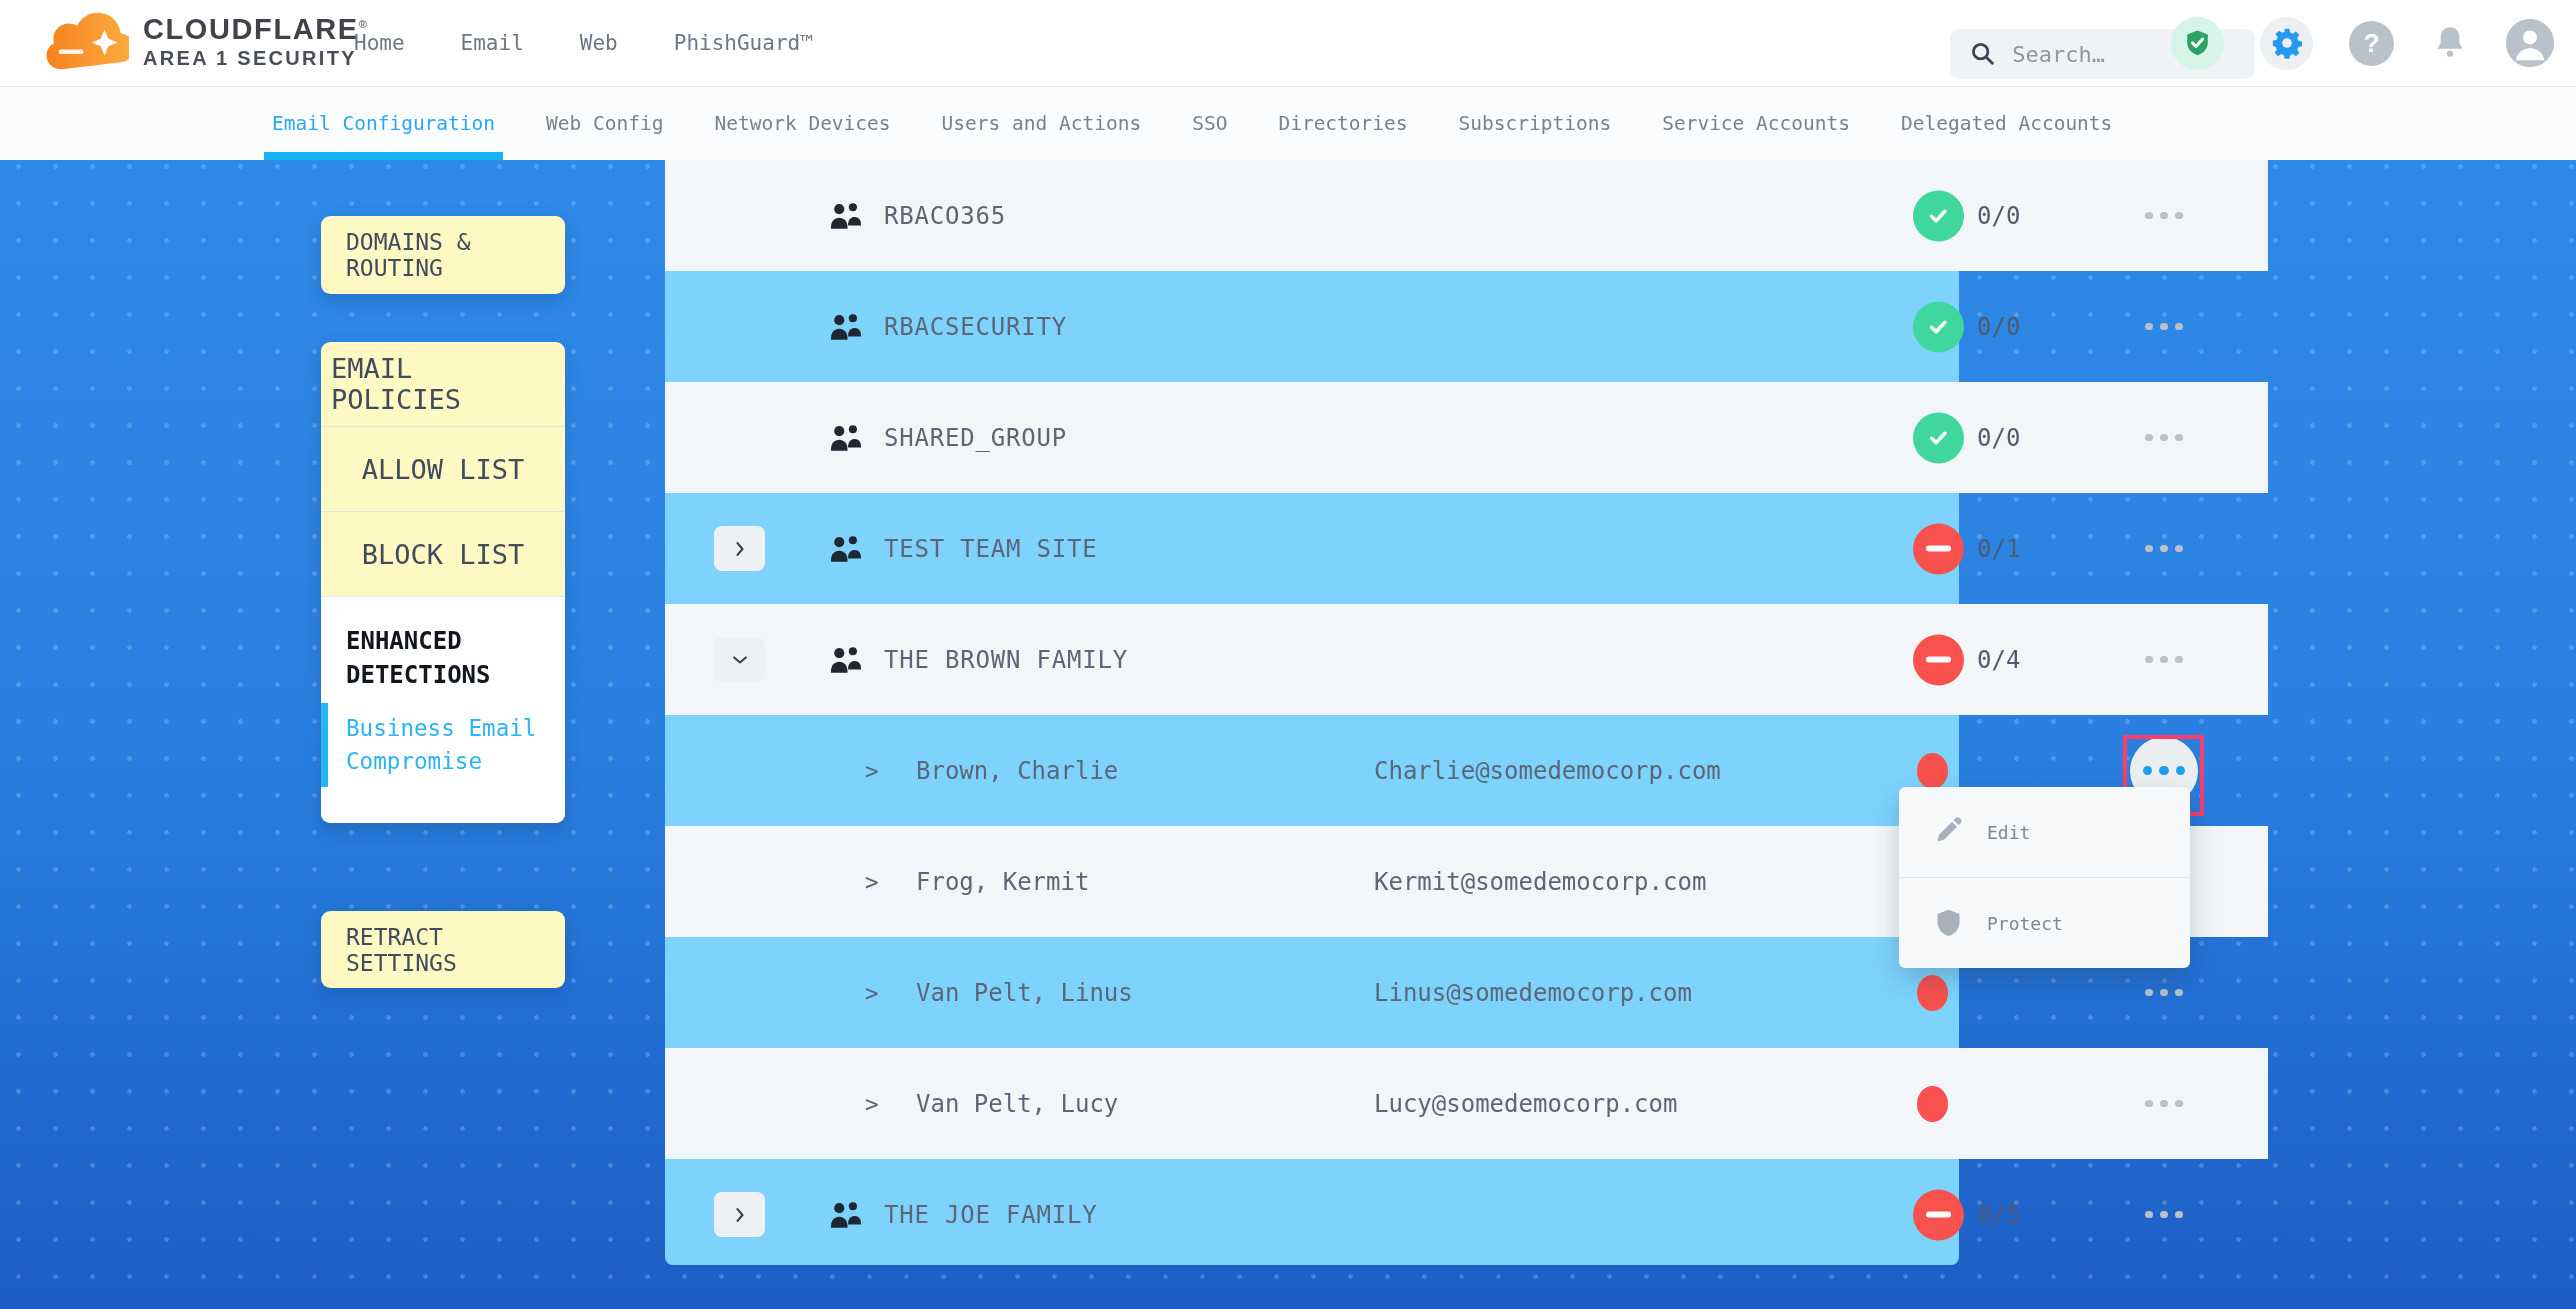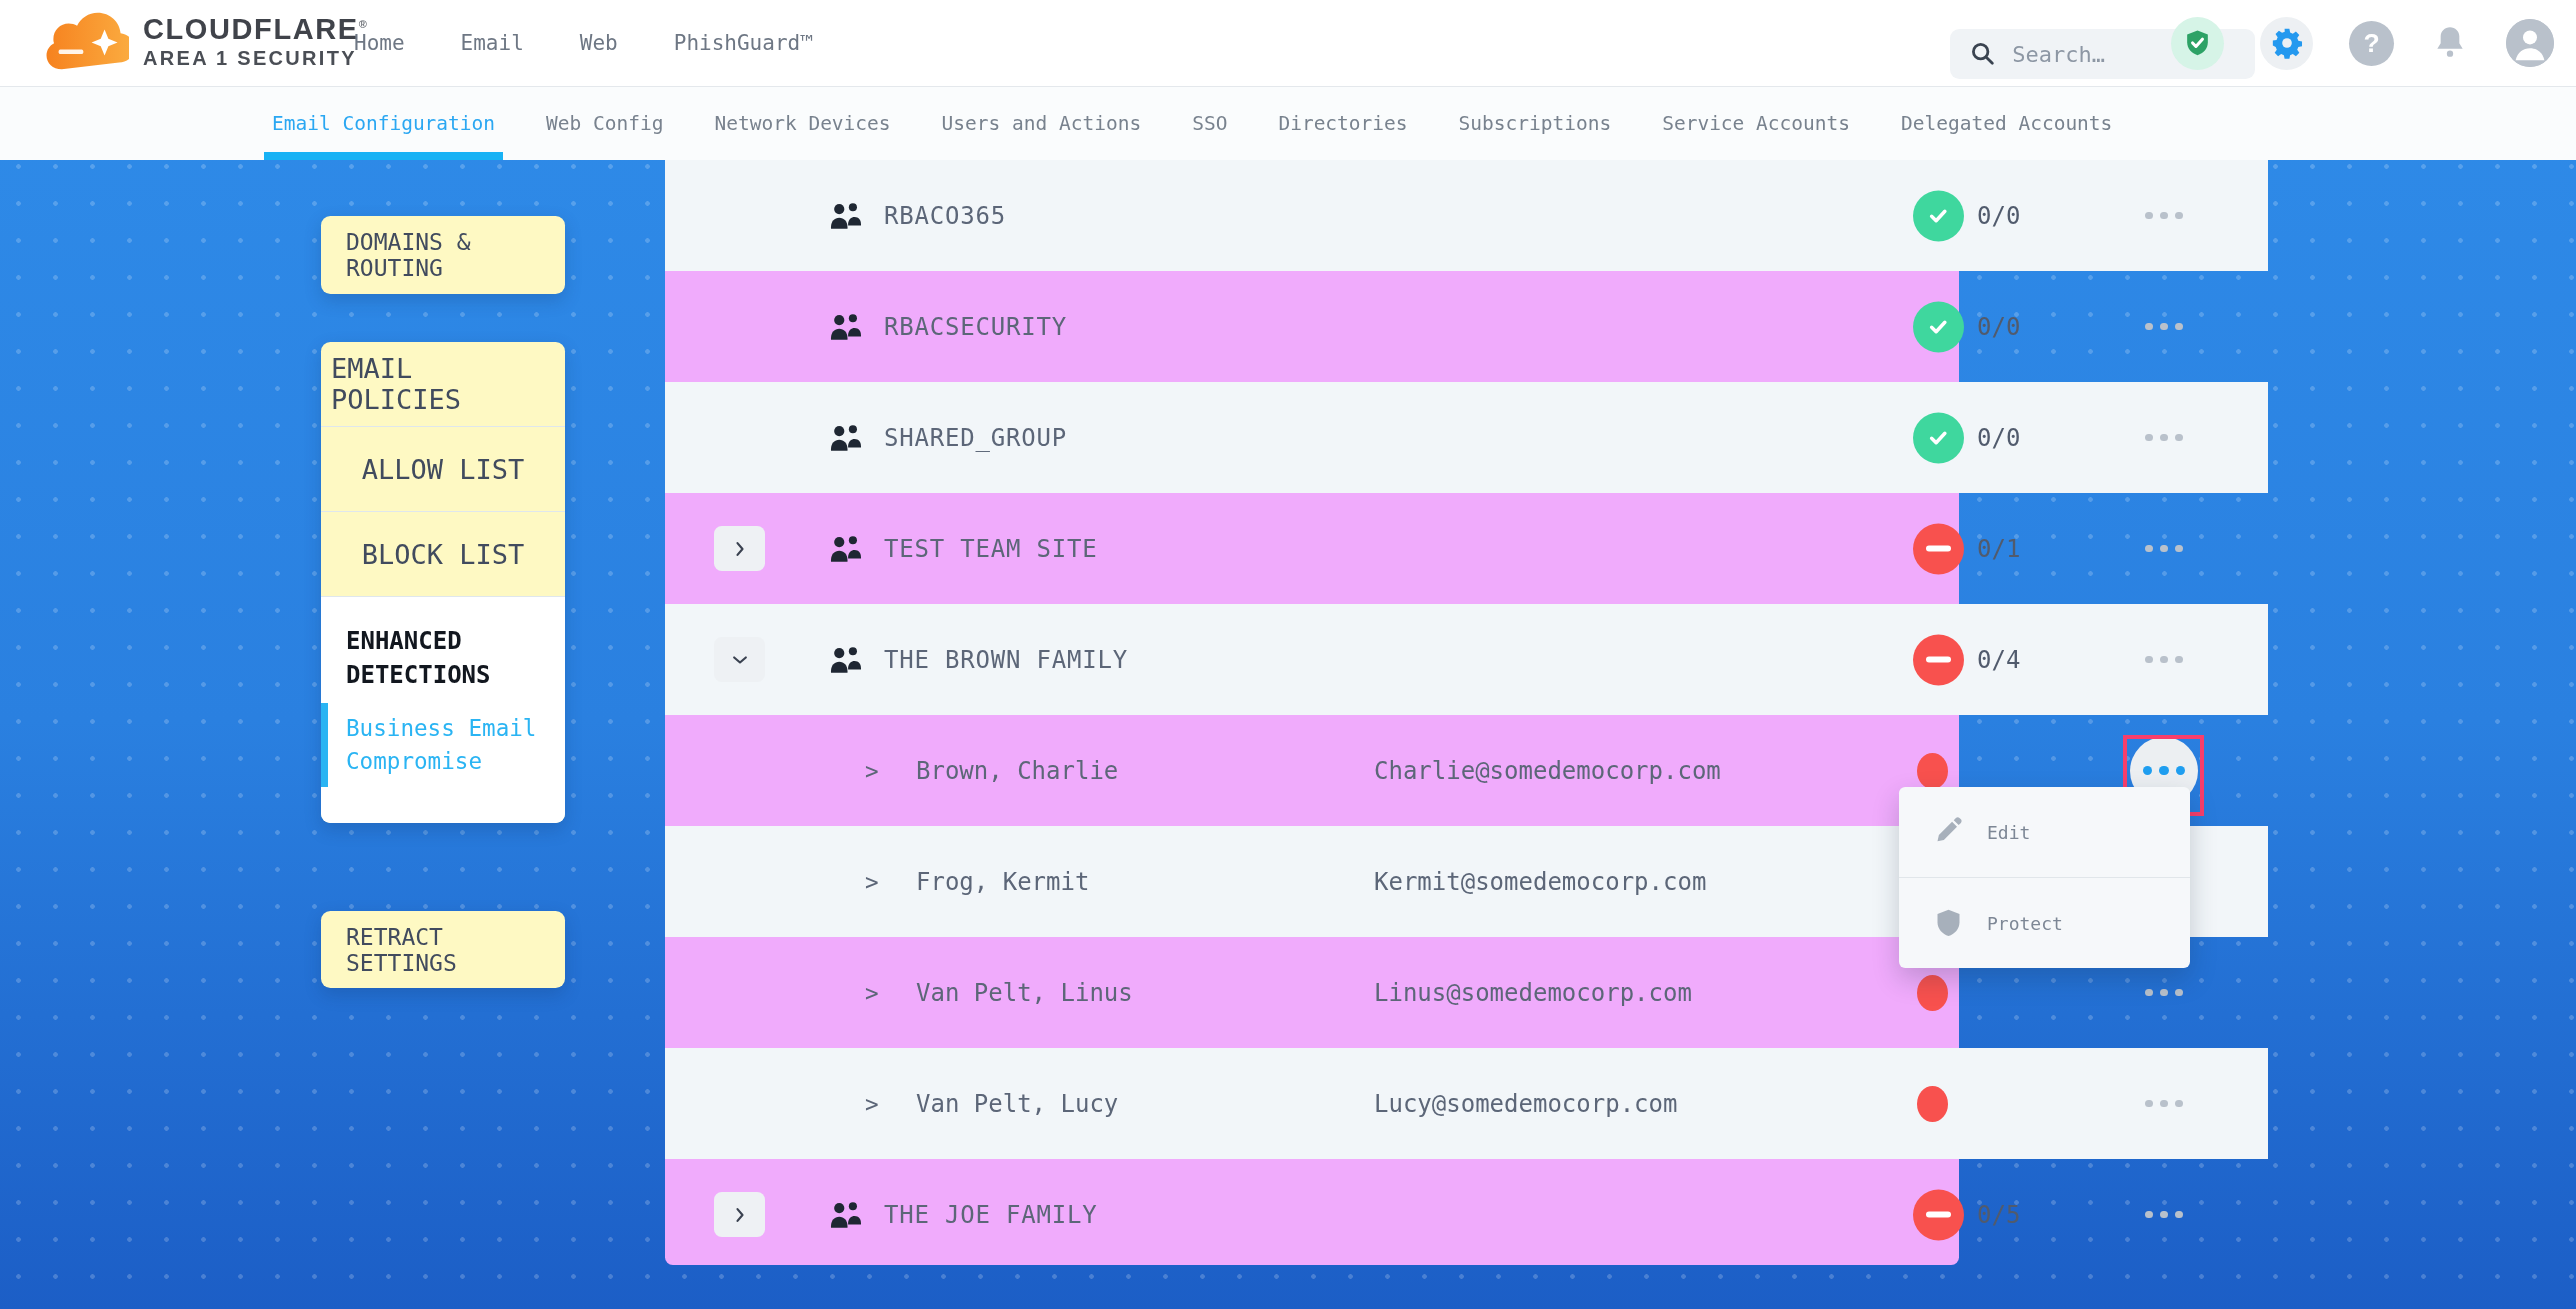--- a/index.html
+++ b/index.html
@@ -68,21 +68,21 @@
   .active-section { background:#ffffff; padding-bottom:31px; }
   .enhanced-title { padding:28px 25px 6.2px 25px; font-size:24px; font-weight:bold; color:#12171f; line-height:1.4; }
   .sub-item { position:relative; padding:14px 25px; font-size:22.6px; line-height:1.45; cursor:pointer; }
   .sub-item.active { color:#2ab4f3; }
   .sub-item.active .active-bar { position:absolute; left:0; top:4.7px; bottom:4.7px; width:7px; background:#2ab4f3; }
   .sub-item.plain { color:#6e7887; }
 
   
   .table {
     position:absolute; left:665px; top:160px; width:1294px; height:1105px;
-    background:#f0abfc; z-index:10; border-radius:0 0 7.8px 7.8px; overflow:visible;
+    background:#7dd3fc; z-index:10; border-radius:0 0 7.8px 7.8px; overflow:visible;
   }
   .row { position:relative; width:1603px; height:111px; }
   .row.alt { background:#f2f6f9; }
   .expander {
     position:absolute; left:49px; top:33px; width:51px; height:45px; border-radius:7.8px;
     background:#eef1f4; display:flex; align-items:center; justify-content:center; cursor:pointer;
   }
   .g-icon { position:absolute; left:163px; top:50%; transform:translateY(-50%); }
   .g-name { position:absolute; left:219px; top:50%; transform:translateY(-50%); font-size:24px; color:#5c6678; letter-spacing:0.8px; white-space:nowrap; }
   .u-chevron { position:absolute; left:200px; top:50%; transform:translateY(-50%); font-size:22.6px; color:#5c6678; }

